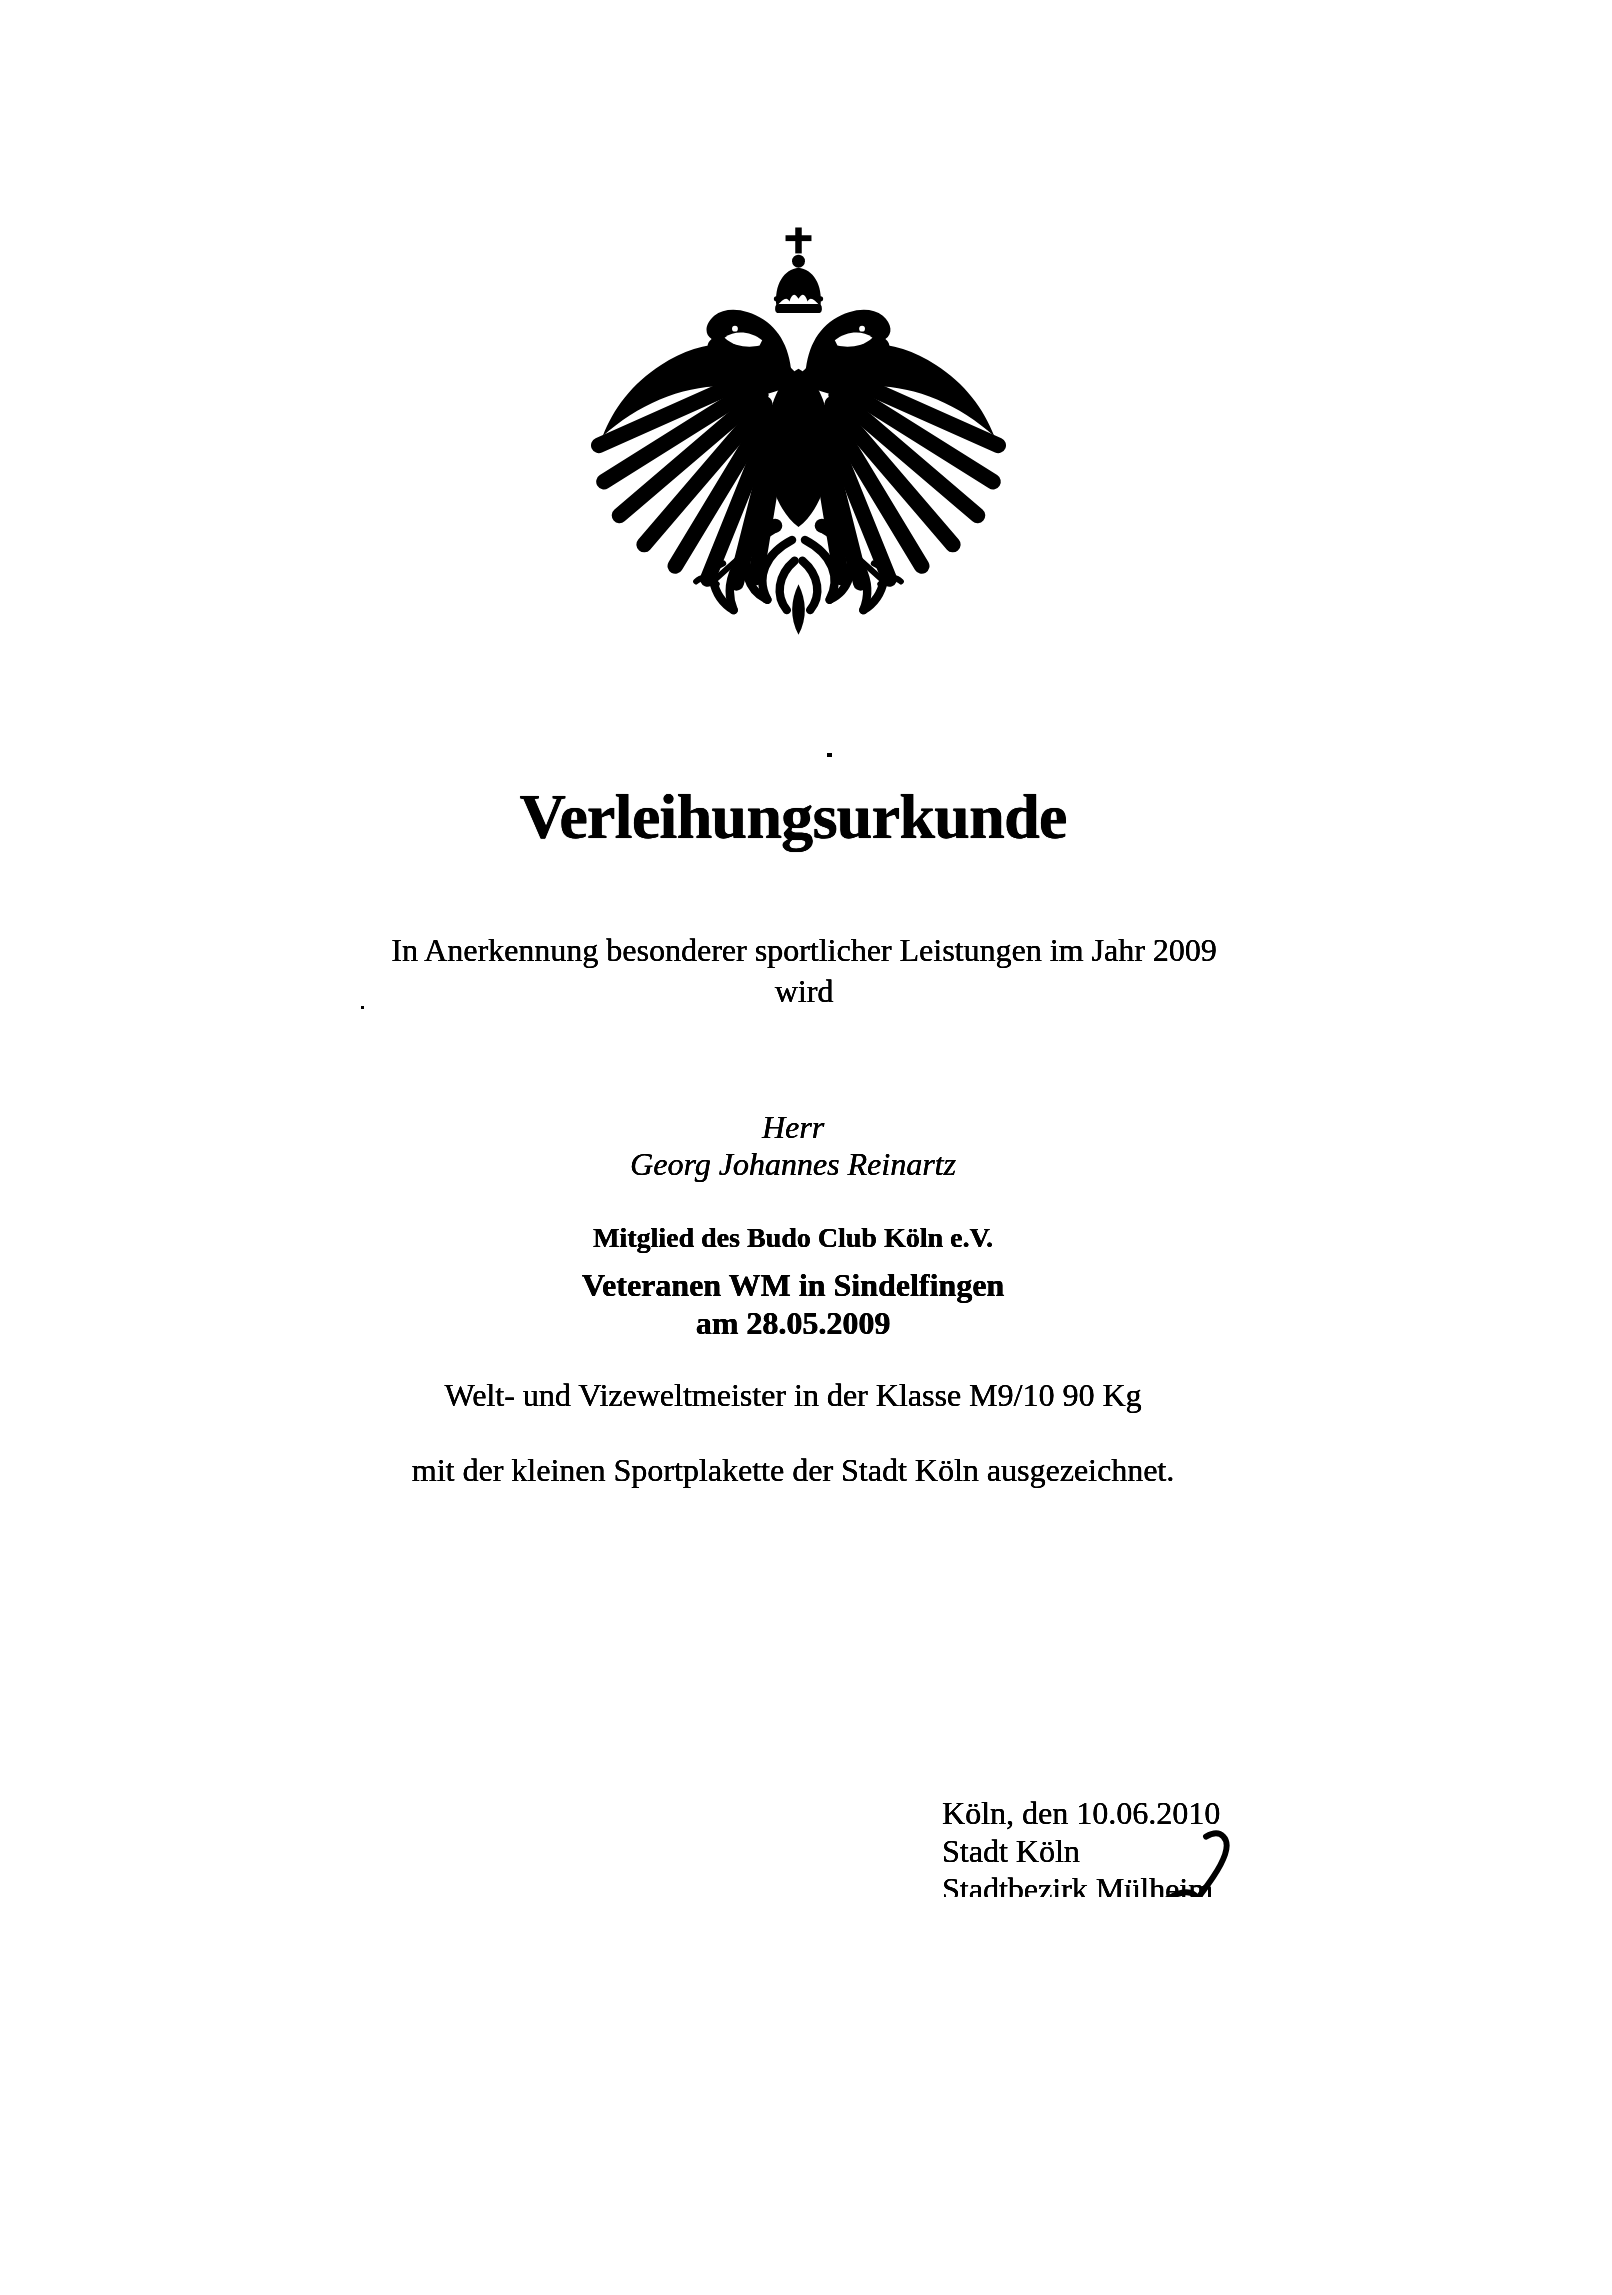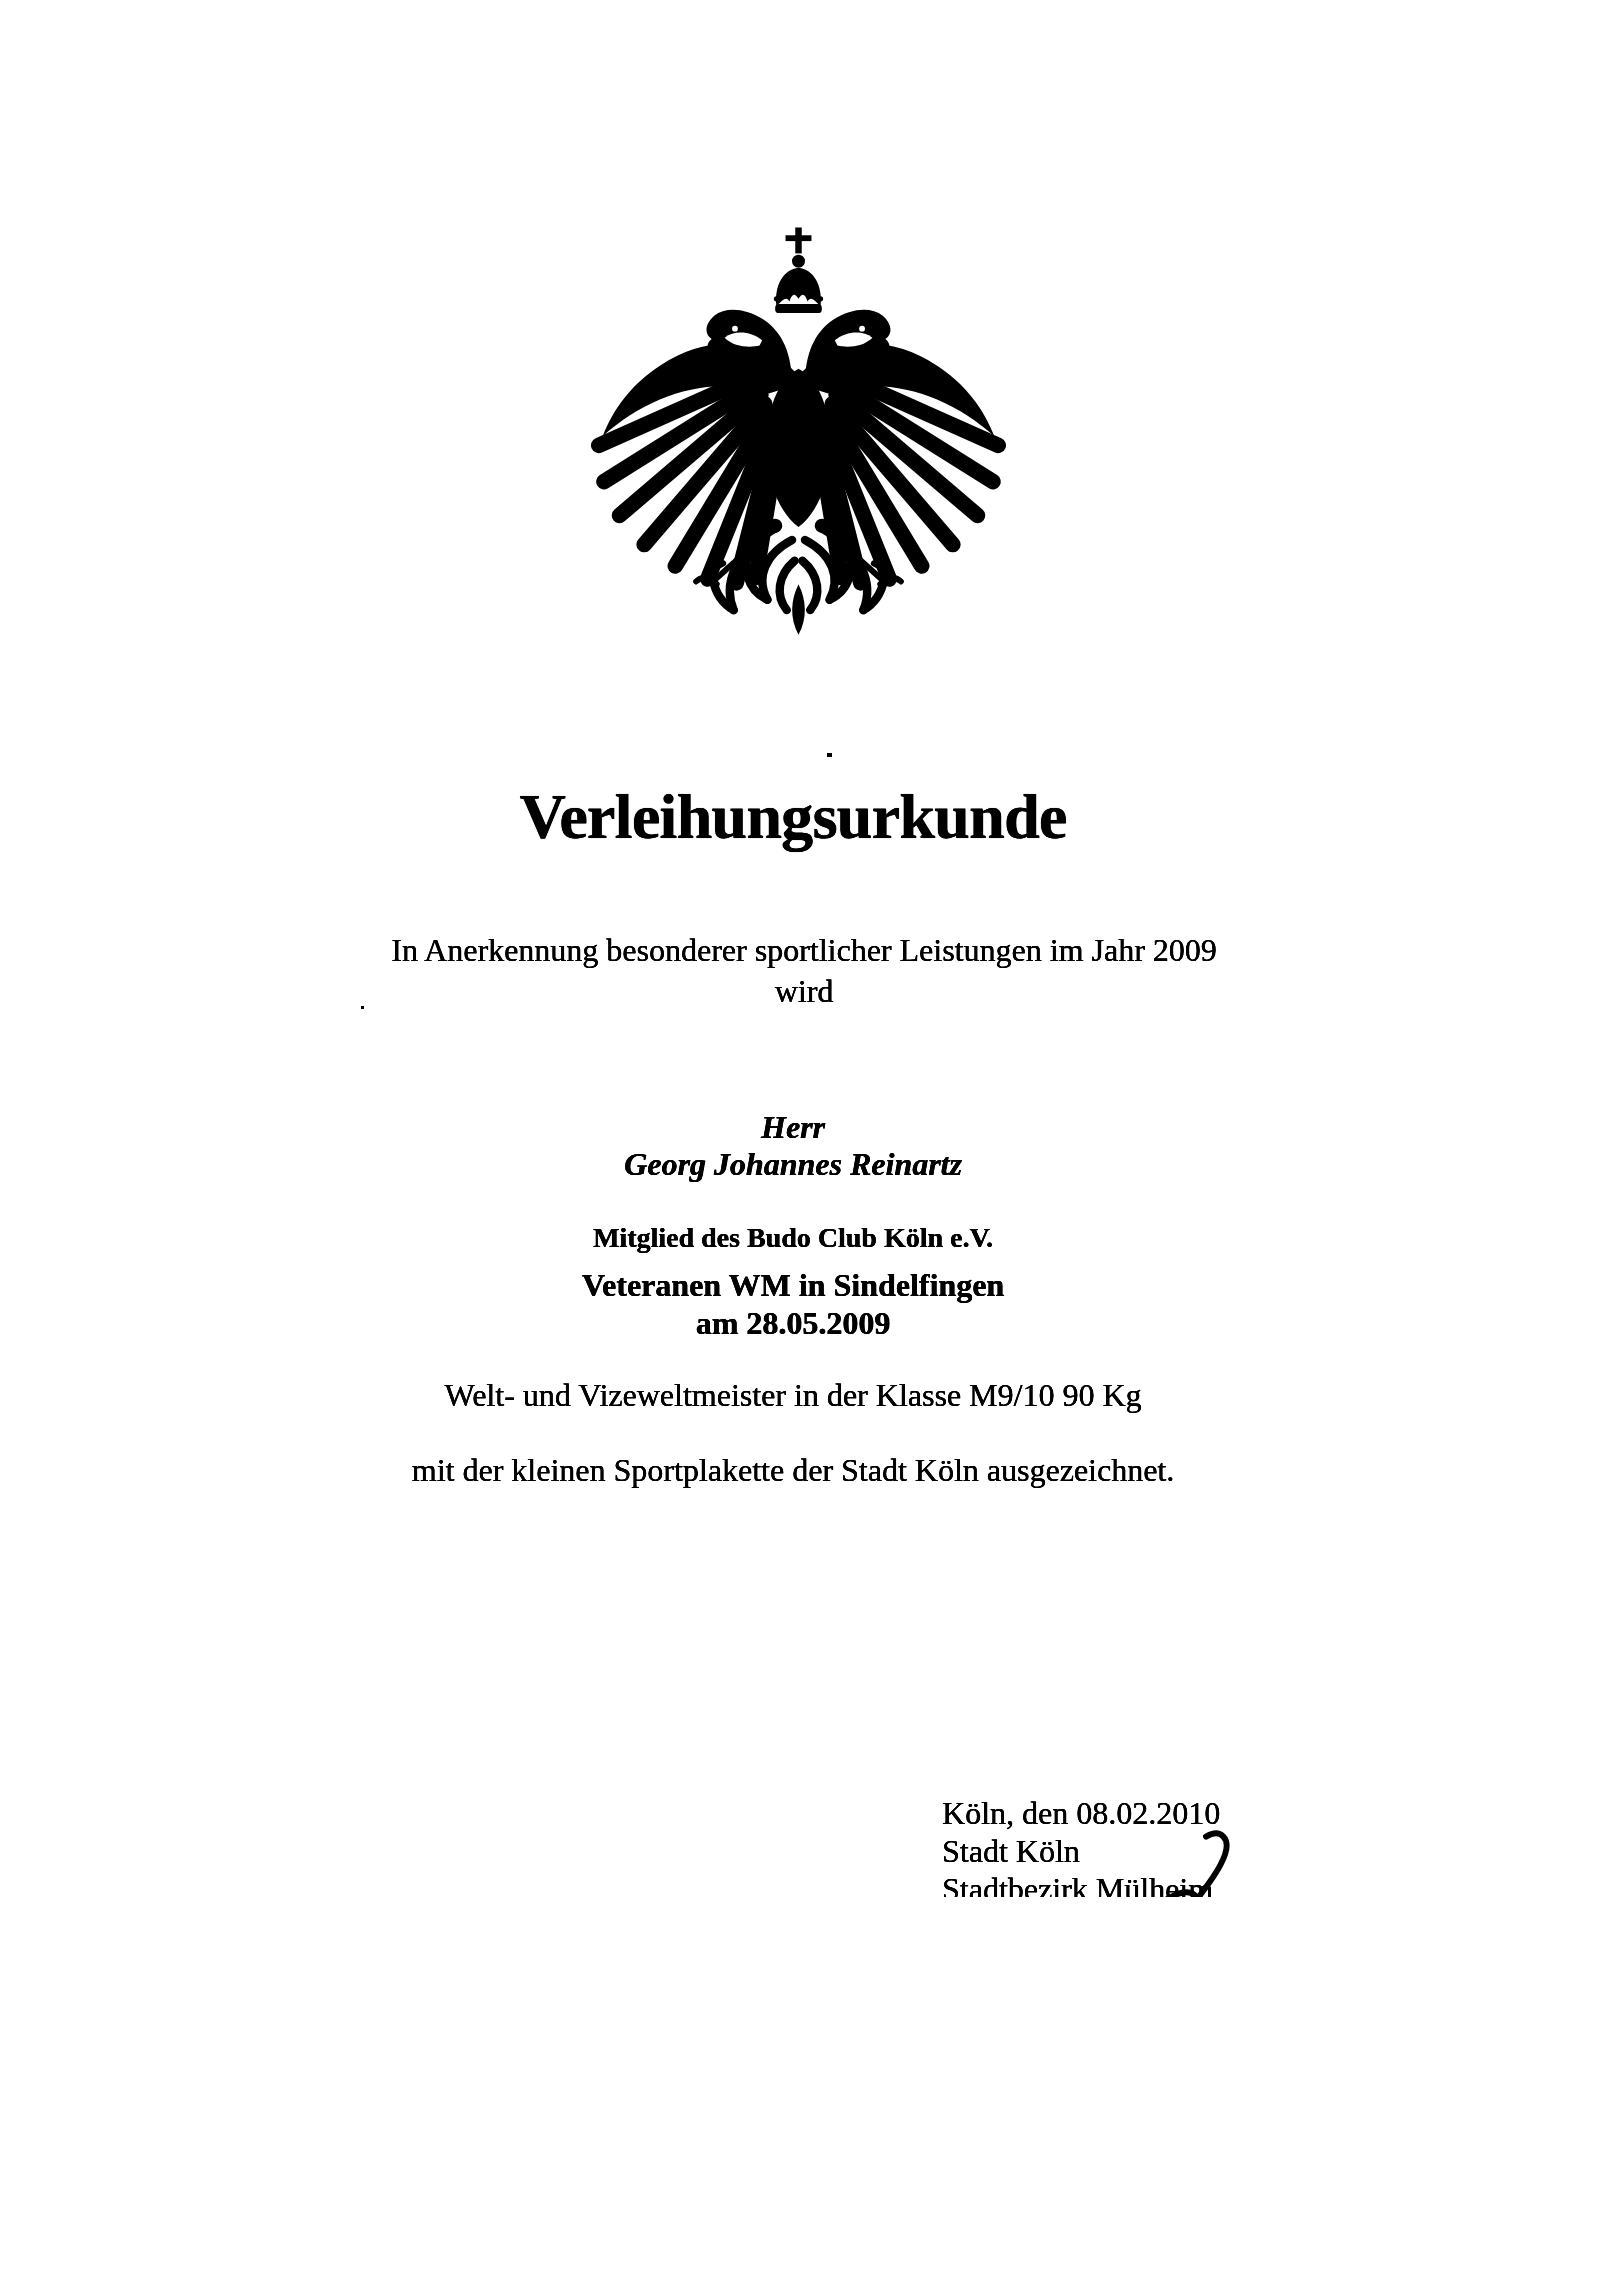--- a/index.html
+++ b/index.html
@@ -31,21 +31,21 @@
   .intro-block{
     top:930px;
     font-size:32px;
     line-height:41px;
     margin-left:11px;
   }
   .name-block{
     top:1109px;
     font-size:32px;
     line-height:37px;
-    font-weight:700;
+    font-weight:400;
     font-style:italic;
   }
   .member-line{
     top:1221px;
     font-size:28px;
     font-weight:700;
     line-height:1.2;
   }
   .event-block{
     top:1266px;
@@ -195,21 +195,21 @@
   <div class="centered event-block">
     <div>Veteranen WM in Sindelfingen</div>
     <div>am 28.05.2009</div>
   </div>
 
   <div class="centered achievement-line">Welt- und Vizeweltmeister in der Klasse M9/10 90 Kg</div>
 
   <div class="centered award-line">mit der kleinen Sportplakette der Stadt Köln ausgezeichnet.</div>
 
   <div class="issue-block">
-    <div>Köln, den 08.02.2010</div>
+    <div>Köln, den 10.06.2010</div>
     <div>Stadt Köln</div>
     <div>Stadtbezirk Mülheim</div>
     <div>Der Bezirksbürgermeister</div>
   </div>
 
   <div class="signer-name">Norbert Fuchs</div>
 
   <svg class="signature" viewBox="0 0 980 520" aria-hidden="true">
     <g stroke="#000" stroke-width="9" fill="none" stroke-linecap="round" stroke-linejoin="round">
 

